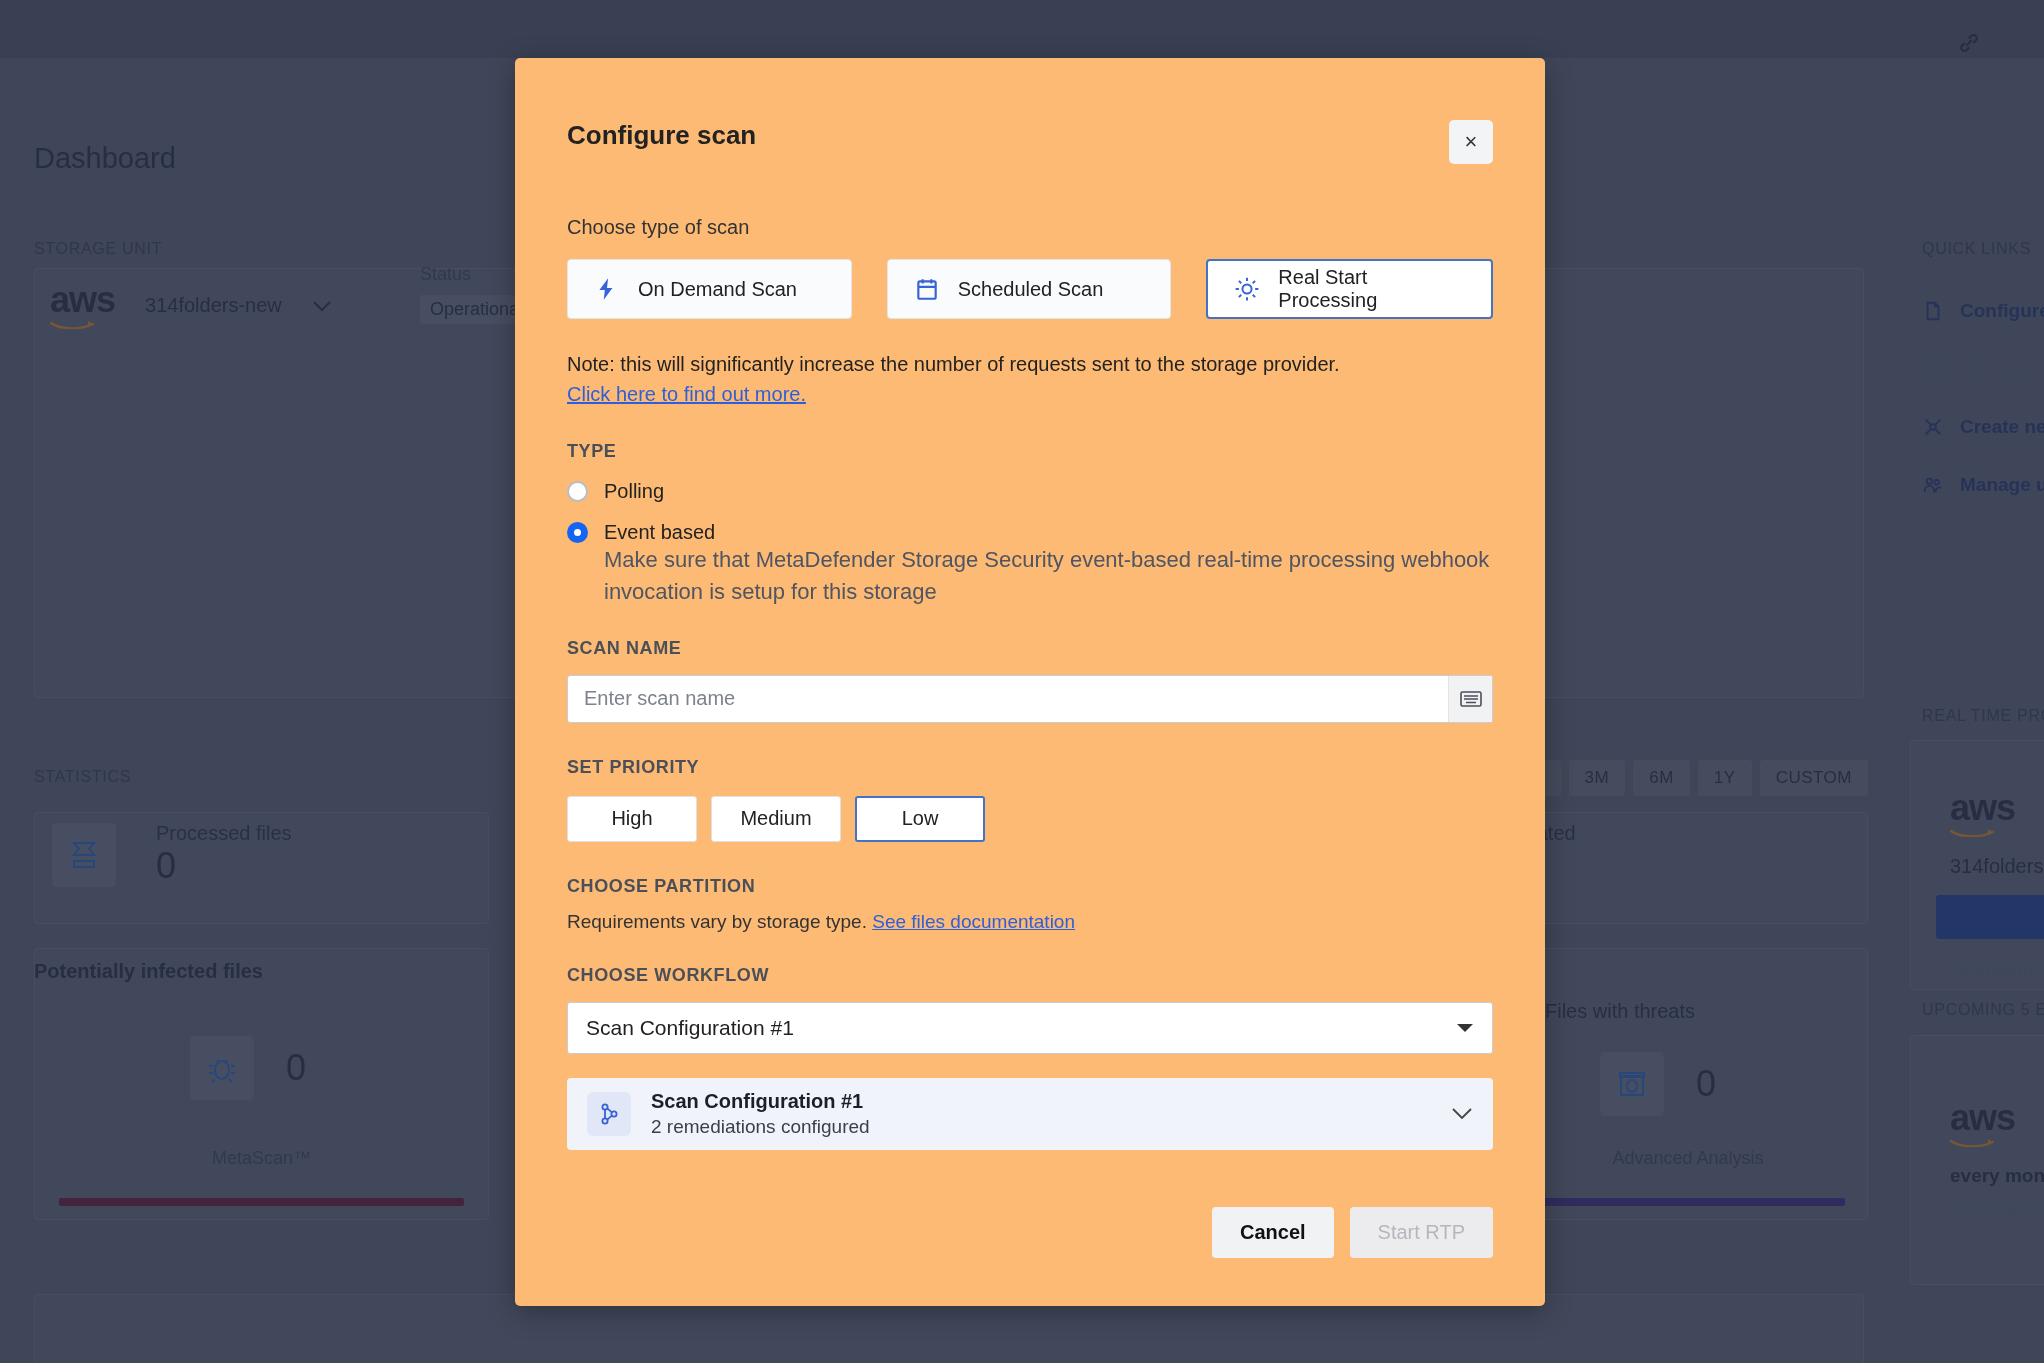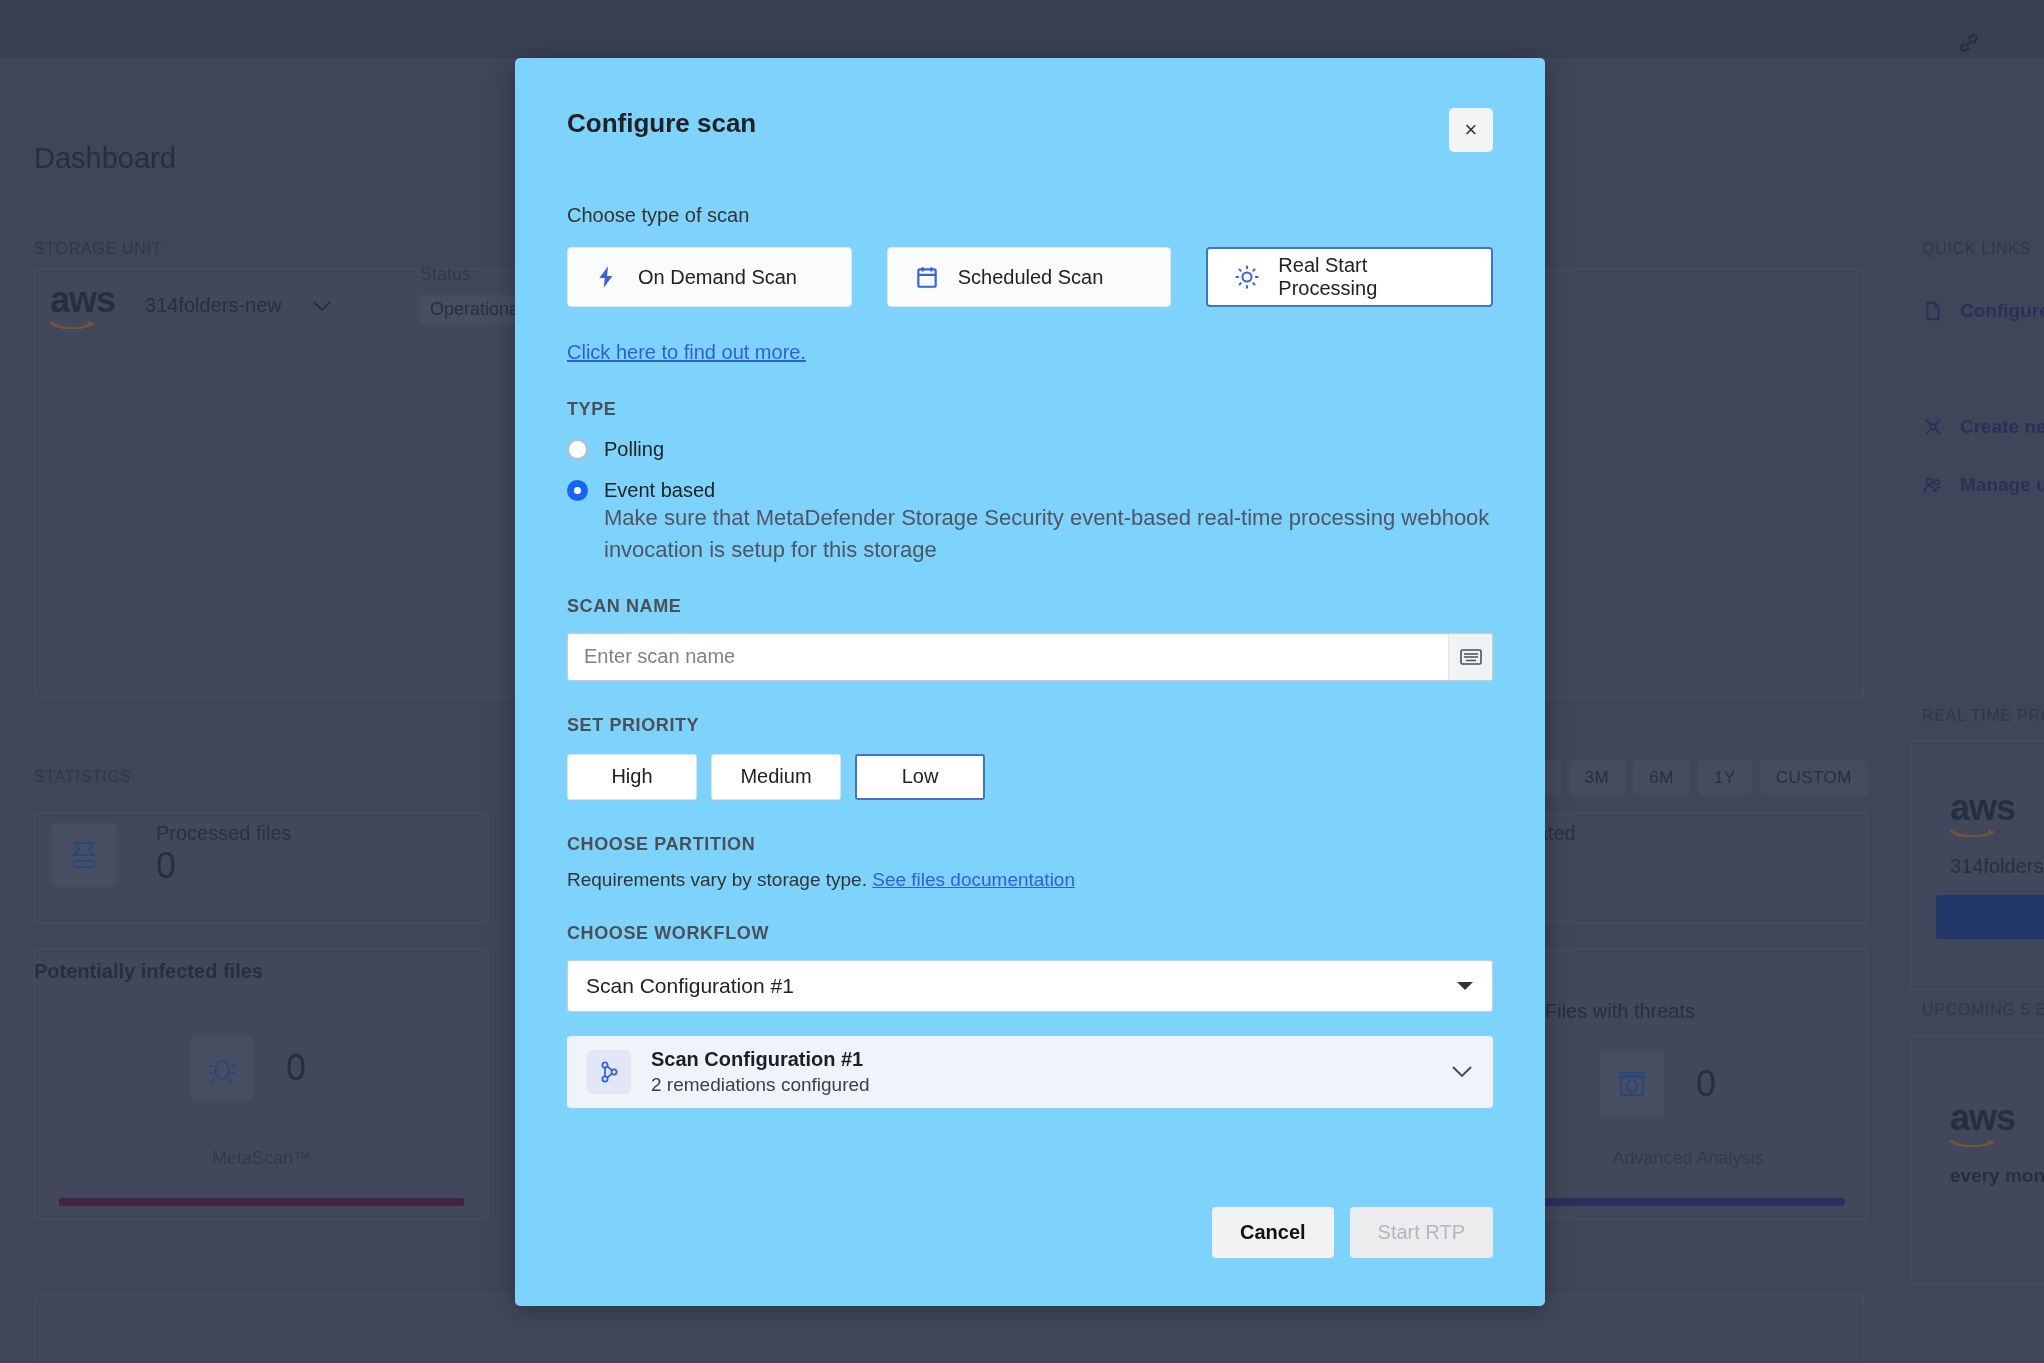--- a/index.html
+++ b/index.html
@@ -97,23 +97,23 @@
   #up-t1 { position:absolute; left:1950px; top:1165px; font-size:19px; font-weight:700; color:#2b3349; white-space:nowrap;}
   #up-t2 { position:absolute; left:1950px; top:1198px; font-size:19px; color:#555d74; white-space:nowrap;}
 
   
   .scrim { position:absolute; inset:0; background: rgba(34,40,58,.42); }
 
   
   .modal {
     position: absolute; left: 515px; top: 58px;
     width: 1030px; height: 1248px;
-    background: #7dd3fc; border-radius: 5px;
+    background: #fdba74; border-radius: 5px;
     box-shadow: 0 6px 28px rgba(0,0,0,.30);
-    padding: 4px 52px;
+    padding: 16px 52px;
   }
   .modal-head { display:flex; justify-content:space-between; align-items:flex-start; padding-top: 46px; }
   .modal-title { font-size: 26px; color: #222; font-weight: 700; }
   .close-btn {
     width: 44px; height: 44px; background:#f3f4f6; border: none; border-radius: 5px;
     font-size: 22px; color: #333; cursor: pointer; line-height: 1;
   }
   .field-label { font-size: 20px; color: #333; margin-top: 52px; }
   .caps-label { font-size: 18px; font-weight: 700; letter-spacing: .6px; color: #4b4f58; }
 
@@ -360,20 +360,21 @@
       <div class="type-btn sel">
         <svg class="tico" viewBox="0 0 24 24" fill="none" stroke="currentColor" stroke-width="1.8">
           <circle cx="12" cy="12" r="4.2"></circle>
           <path d="M12 1.5v3M12 19.5v3M1.5 12h3M19.5 12h3M4.5 4.5l2.2 2.2M17.3 17.3l2.2 2.2M19.5 4.5l-2.2 2.2M6.7 17.3l-2.2 2.2"></path>
         </svg>
         <span>Real Start Processing</span>
       </div>
     </div>
 
     <div class="note">
+      <div>Note: this will significantly increase the number of requests sent to the storage provider.</div>
       <a>Click here to find out more.</a>
     </div>
 
     <div class="caps-label" style="margin-top:32px">TYPE</div>
 
     <div class="radio-row">
       <span class="radio"></span>
       <span class="radio-label">Polling</span>
     </div>
     <div class="radio-row">

